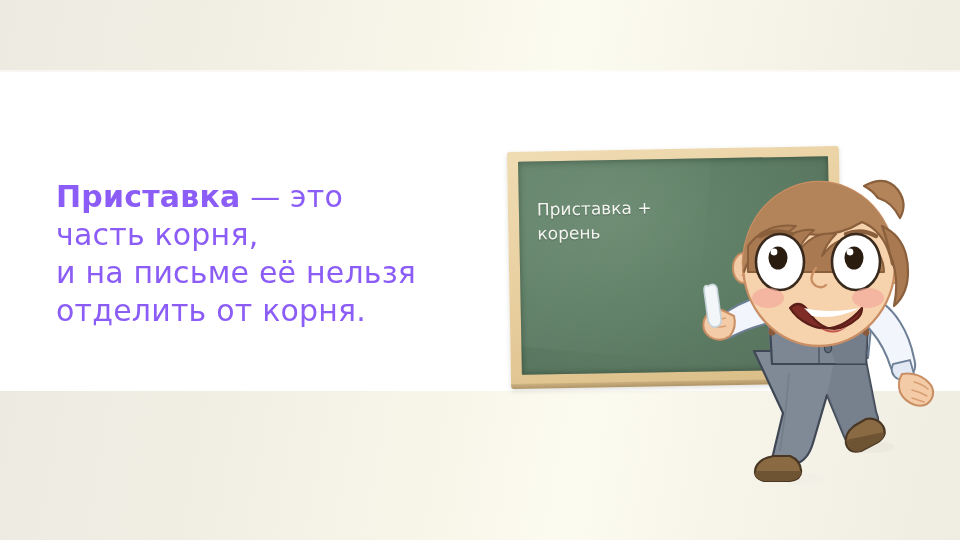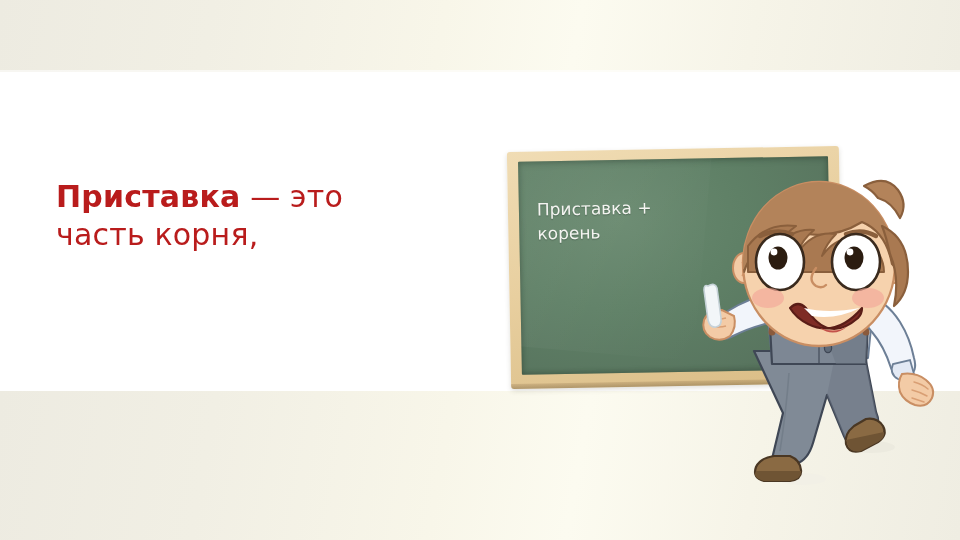--- a/index.html
+++ b/index.html
@@ -50,21 +50,21 @@
     height: 2px;
     background: rgba(255,255,255,0.55);
   }
 
   
   .text-block {
     position: absolute;
     left: 56px;
     top: 178px;
     width: 470px;
-    color: #b91c1c;
+    color: #8b5cf6;
     font-size: 30px;
     line-height: 38px;
     letter-spacing: 0.2px;
   }
   .text-line {
     white-space: nowrap;
   }
   .lead-term {
     font-weight: bold;
   }
@@ -141,20 +141,22 @@
 <body>
 
 <div class="slide">
 
   <div class="band band-top"></div>
   <div class="band band-bottom"></div>
 
   <div class="text-block">
     <div class="text-line"><span class="lead-term">Приставка</span><span> — это</span></div>
     <div class="text-line">часть корня,</div>
+    <div class="text-line">и на письме её нельзя</div>
+    <div class="text-line">отделить от корня.</div>
   </div>
 
   <div class="board-wrap">
     <div class="board-frame"></div>
     <div class="board-slate">
       <div class="slate-sheen"></div>
     </div>
     <div class="board-text">
       <div>Приставка +</div>
       <div>корень</div>

